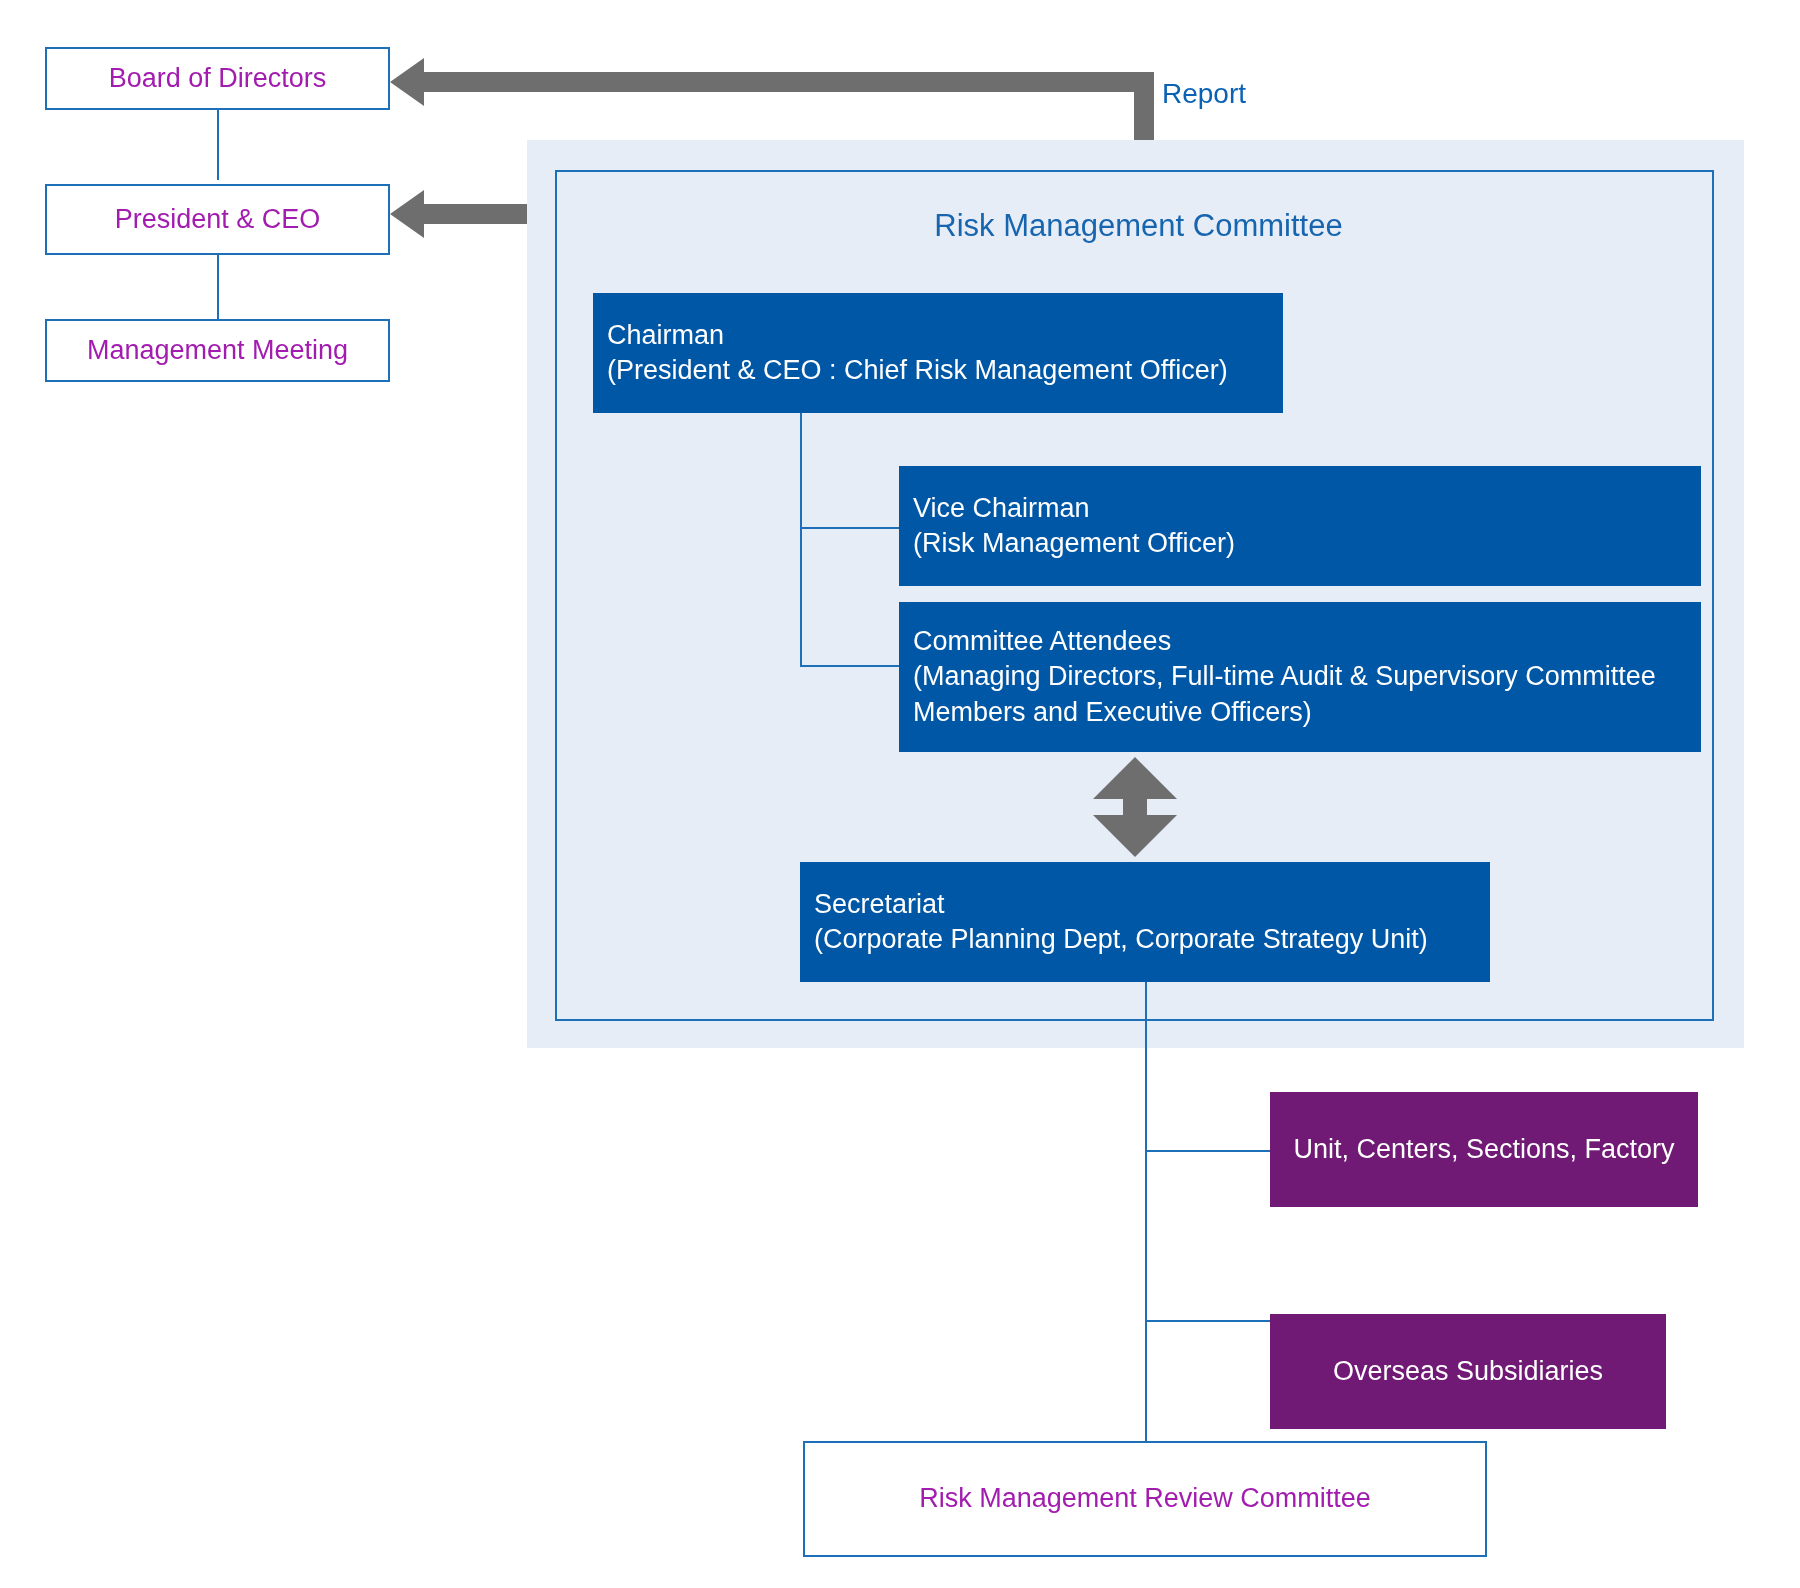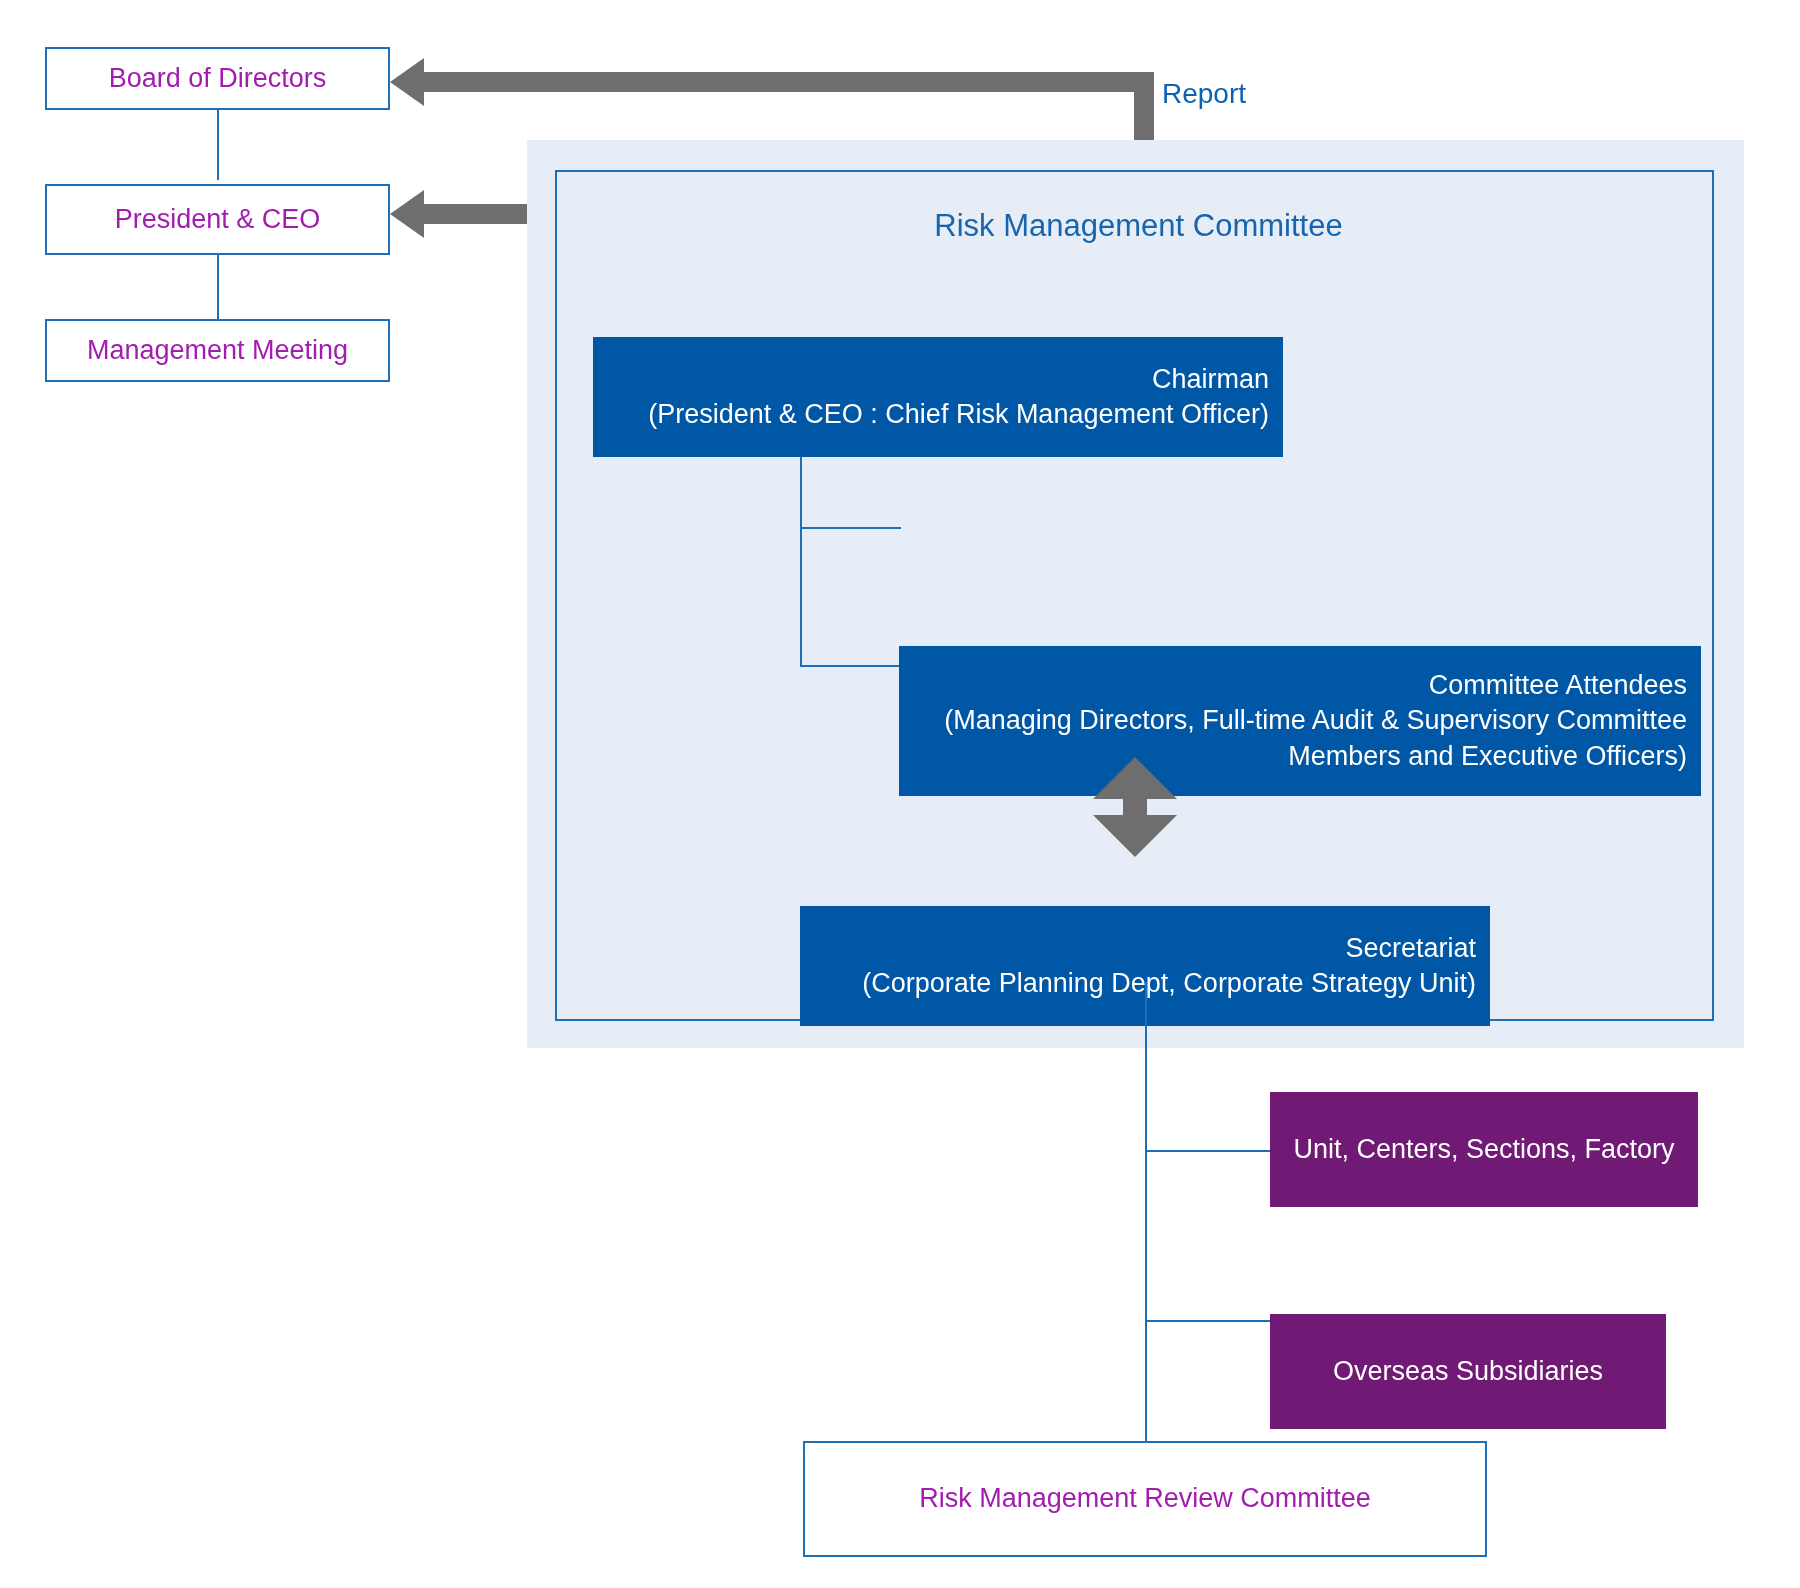--- a/index.html
+++ b/index.html
@@ -31,27 +31,26 @@
     text-align: center;
     font-size: 27px;
     line-height: 1.25;
   }
 
   .solid-box {
     background: #0057A6;
     color: #ffffff;
     display: flex;
     flex-direction: column;
-    align-items: flex-end;
+    align-items: flex-start;
     justify-content: center;
     text-align: center;
     font-size: 27px;
     line-height: 1.3;
     padding: 0 14px;
-    margin-top: 44px;
   }
 
   .light-box {
     background: #701a75;
     color: #ffffff;
     display: flex;
     align-items: center;
     justify-content: center;
     text-align: center;
     font-size: 27px;
@@ -128,20 +127,24 @@
 
   <div class="abs lineV" style="left:800px; top:413px; height:254px;"></div>
   <div class="abs lineH" style="left:800px; top:527px; width:101px;"></div>
   <div class="abs lineH" style="left:800px; top:665px; width:101px;"></div>
 
   <div class="abs solid-box" style="left:593px; top:293px; width:690px; height:120px;">
     <span>Chairman</span>
     <span>(President &amp; CEO : Chief Risk Management Officer)</span>
   </div>
 
+  <div class="abs solid-box" style="left:899px; top:466px; width:802px; height:120px;">
+    <span>Vice Chairman</span>
+    <span>(Risk Management Officer)</span>
+  </div>
 
   <div class="abs solid-box" style="left:899px; top:602px; width:802px; height:150px;">
     <span>Committee Attendees</span>
     <span>(Managing Directors, Full-time Audit &amp; Supervisory Committee</span>
     <span>Members and Executive Officers)</span>
   </div>
 
   <svg class="abs" style="left:1093px; top:757px; width:84px; height:100px;">
     <polygon points="42,0 84,42 54,42 54,58 84,58 42,100 0,58 30,58 30,42 0,42" fill="#6E6E6E"></polygon>
   </svg>

